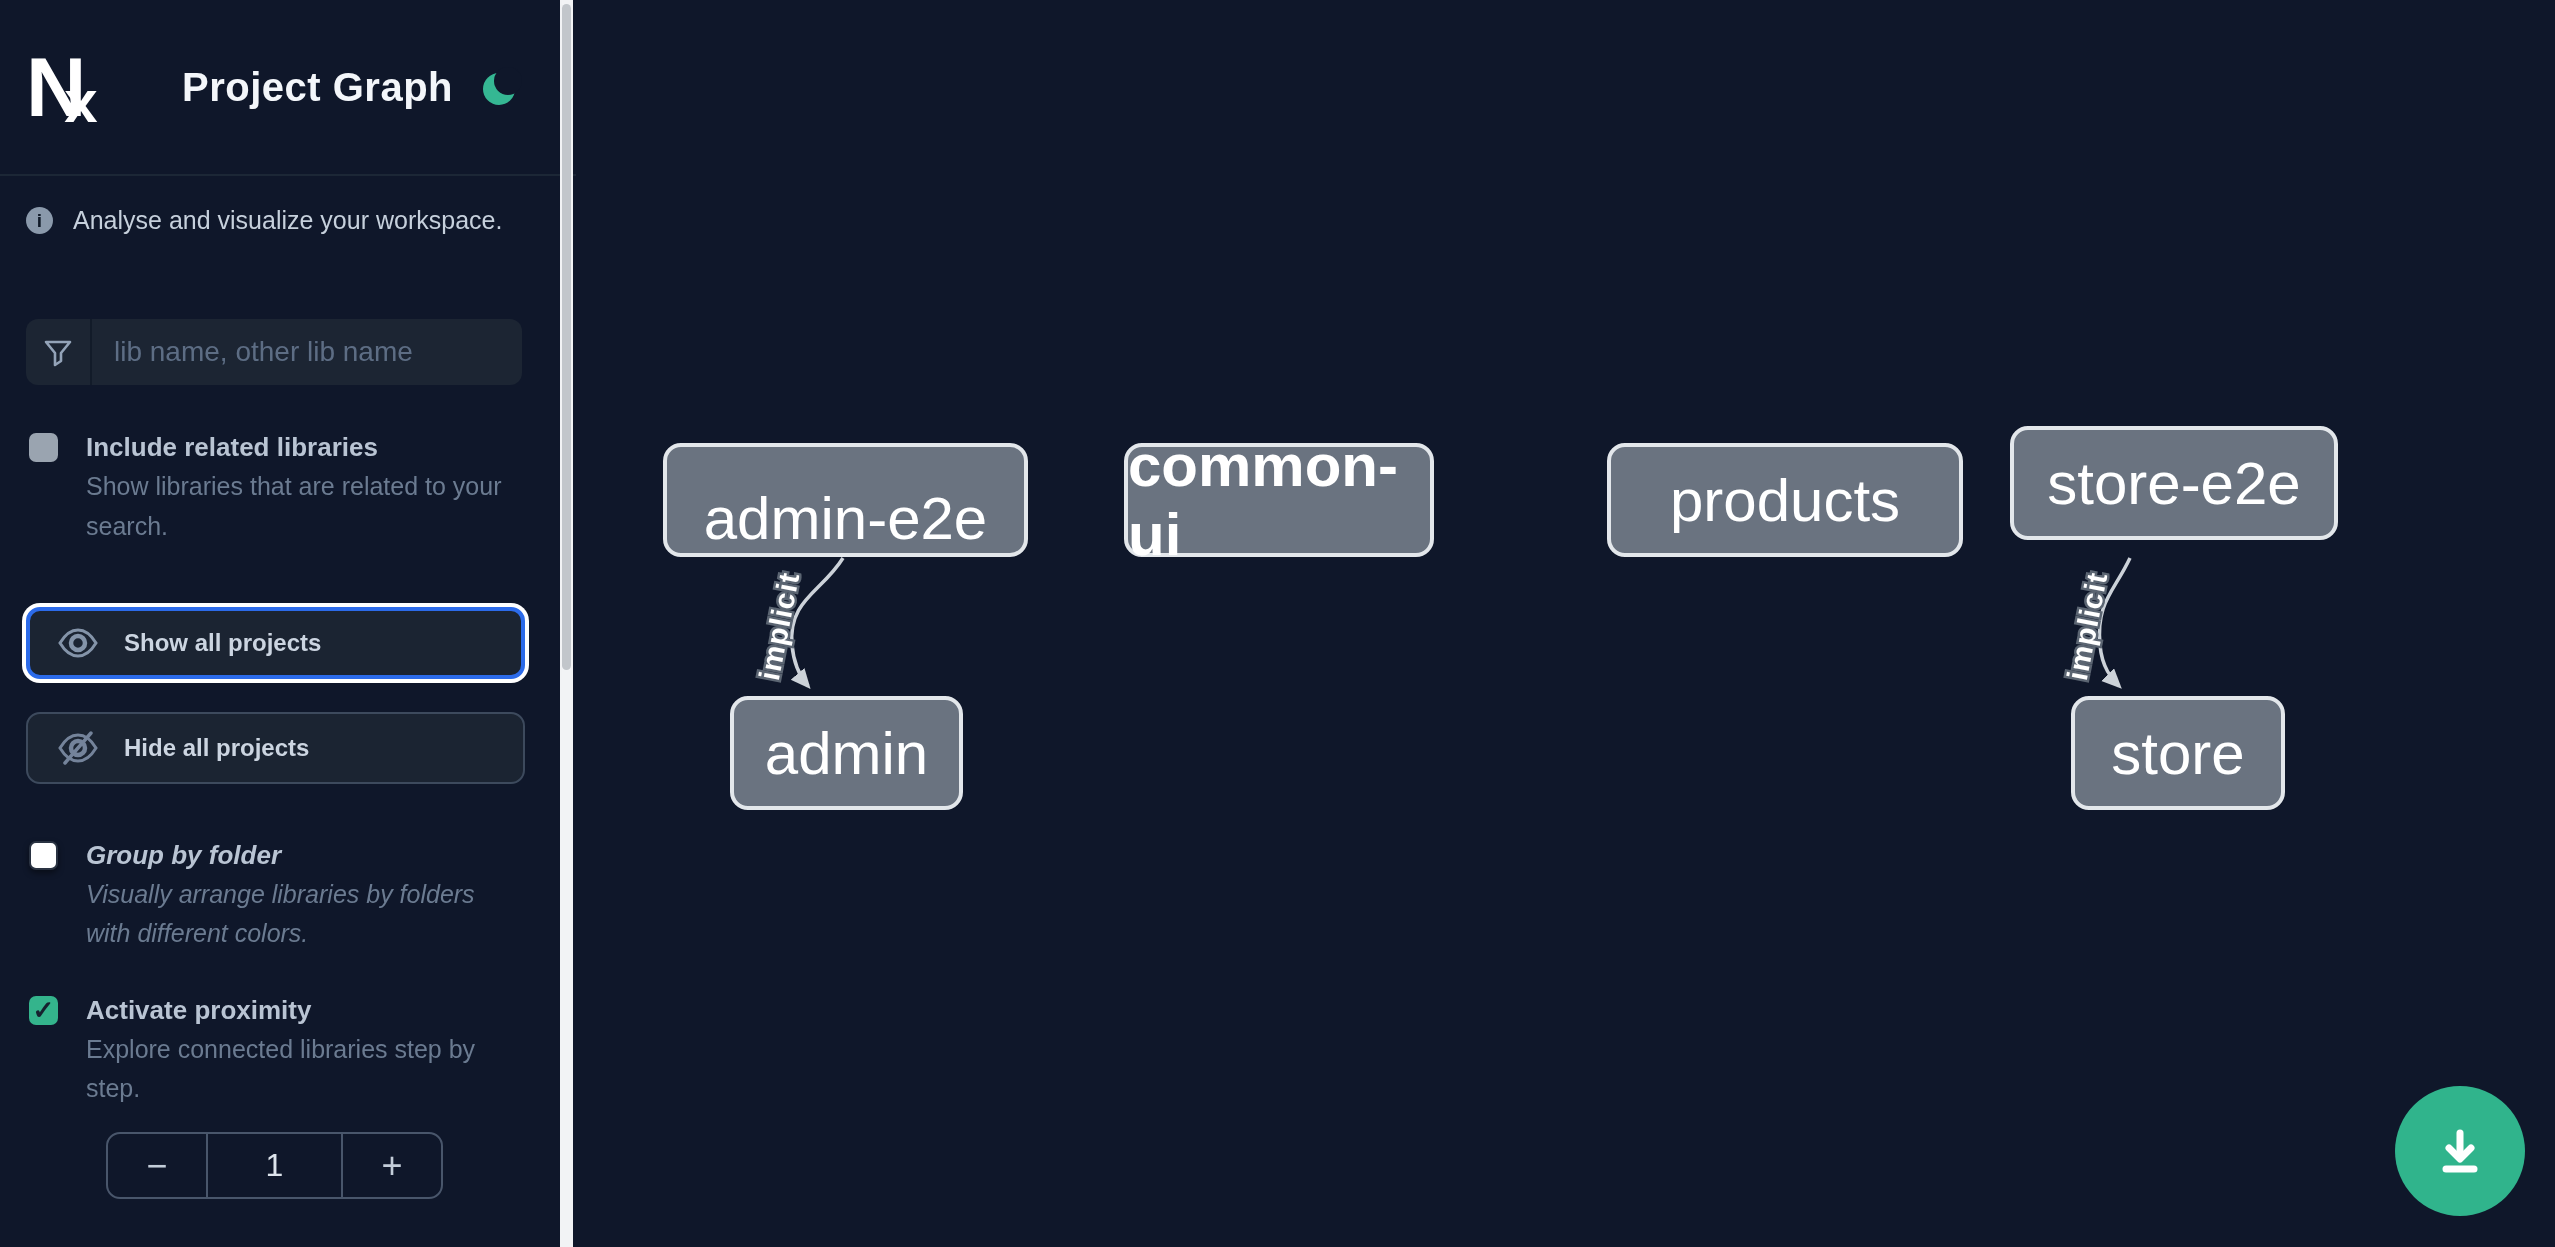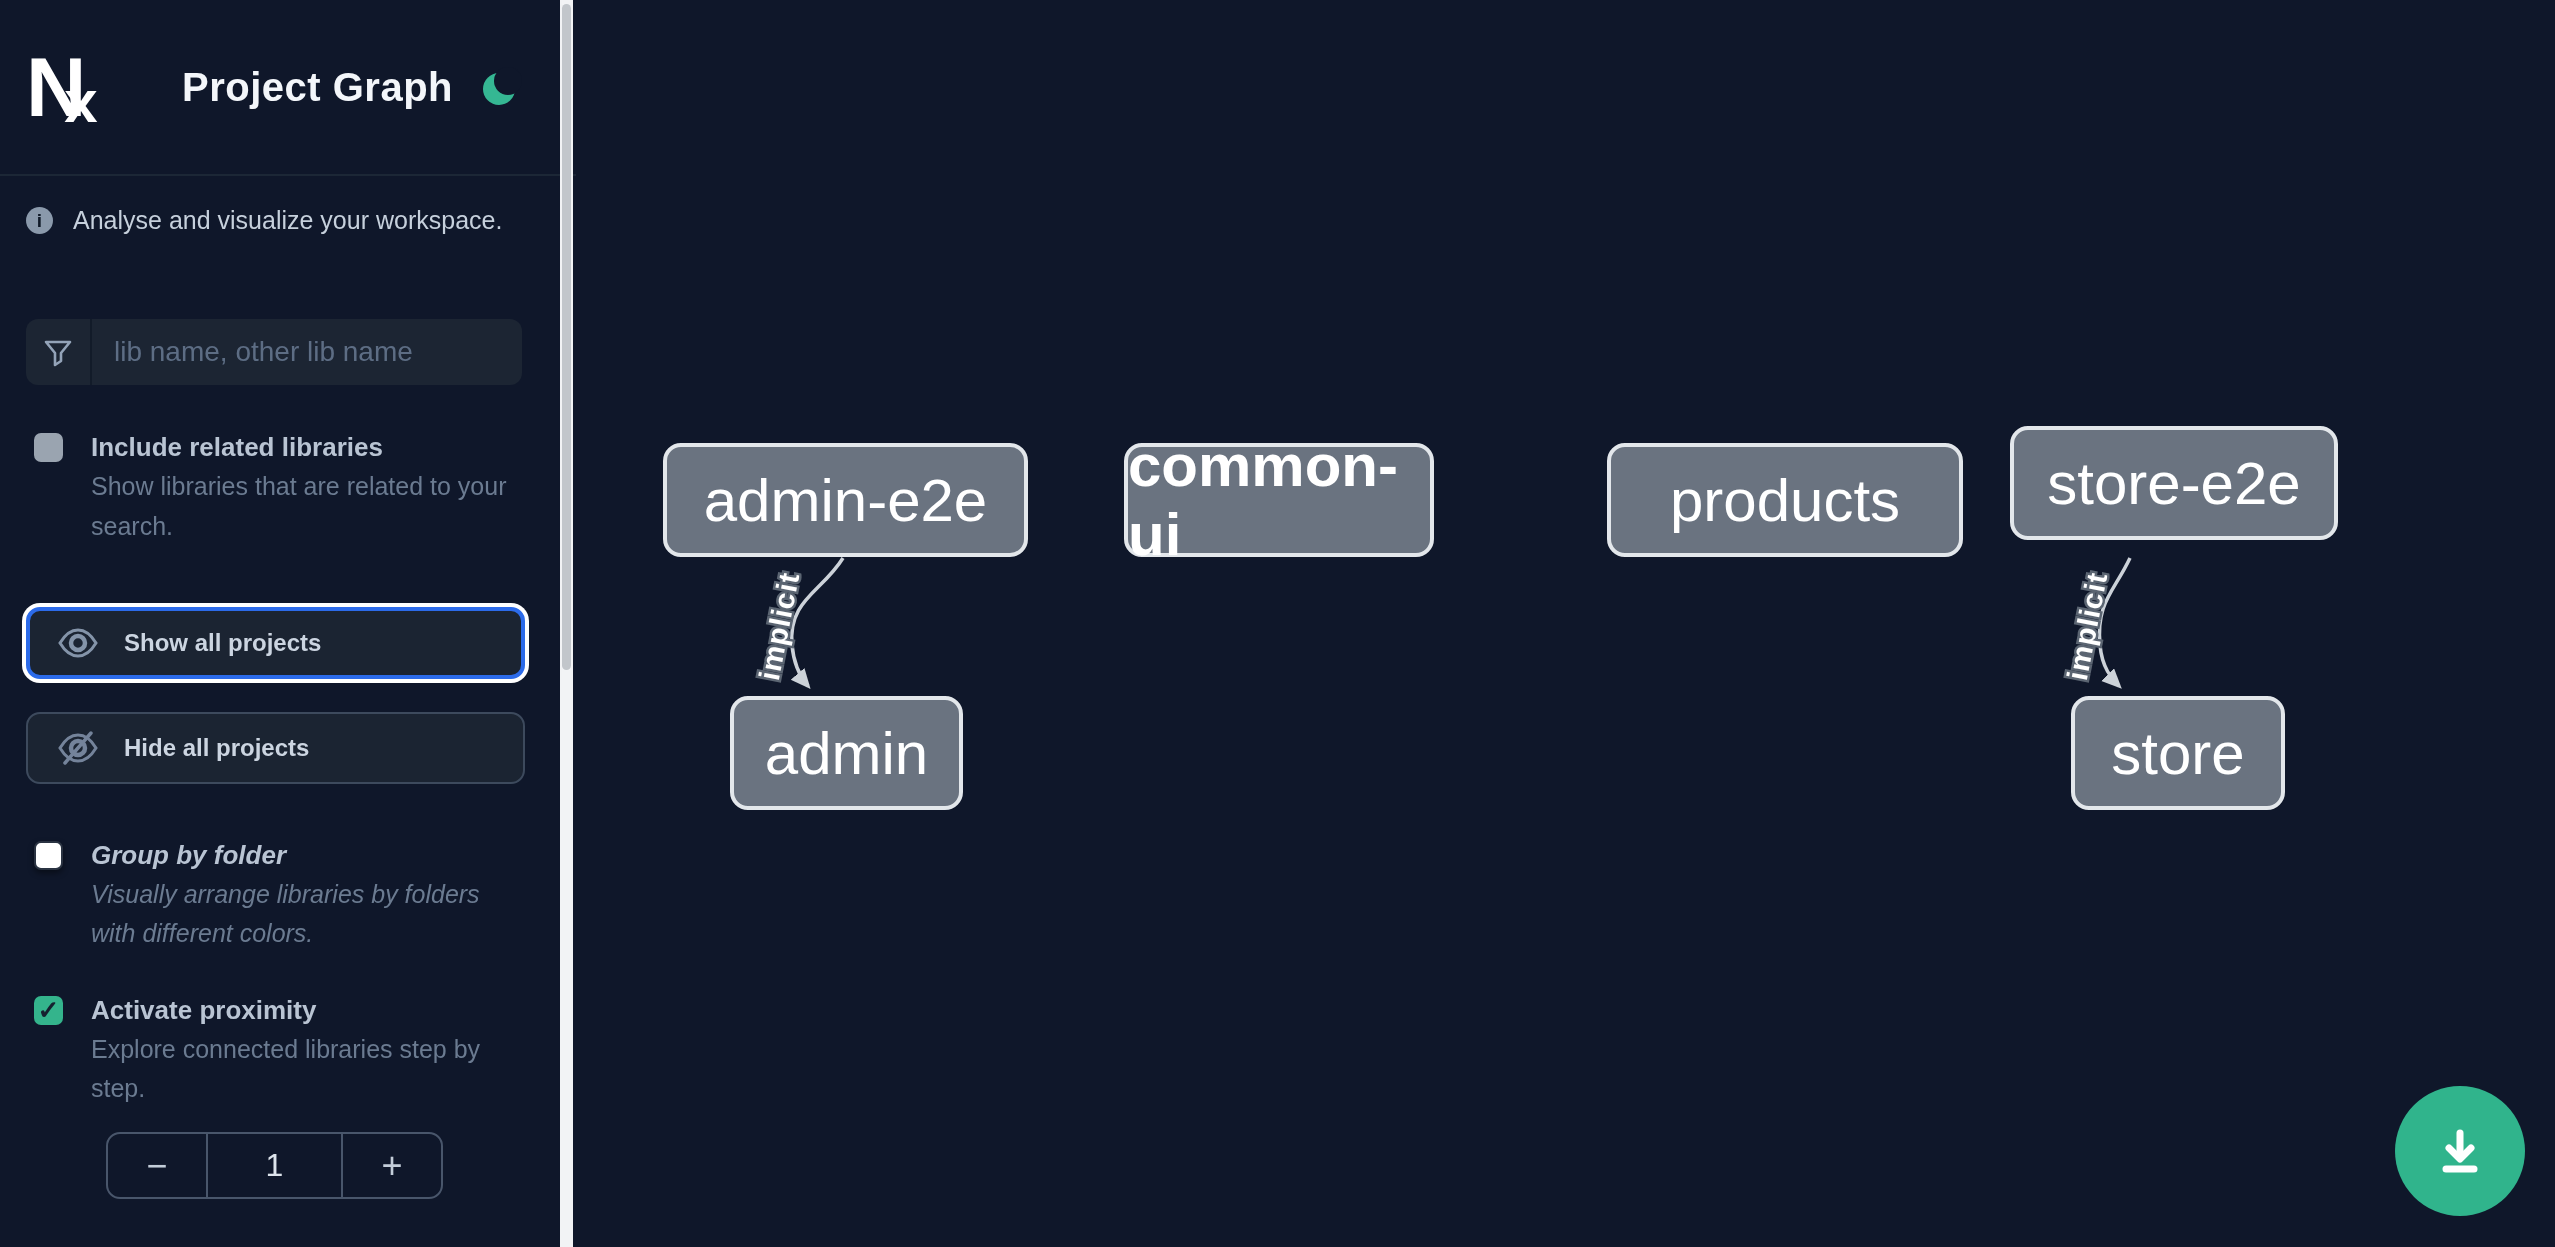--- a/index.html
+++ b/index.html
@@ -18,21 +18,21 @@
     font-size:19px;font-weight:700;display:flex;align-items:center;justify-content:center;flex:0 0 auto;}
   .info-text{font-size:25px;color:#c6d0dc;}
 
   .search{display:flex;align-items:stretch;height:66px;margin:84px 0 0 26px;width:496px;
     background:#1c2533;border-radius:12px;overflow:hidden;}
   .funnel-cell{width:66px;display:flex;align-items:center;justify-content:center;border-right:2px solid #121b29;}
   .search-input{flex:1;background:transparent;border:none;outline:none;color:#ec4899;
     font-size:28px;padding:0 22px;}
   .search-input::placeholder{color:#5d6d84;}
 
-  .toggle{display:flex;gap:28px;margin:42px 60px 0 29px;cursor:pointer;justify-content:center;}
+  .toggle{display:flex;gap:28px;margin:42px 60px 0 29px;cursor:pointer;}
   .toggle.t2{margin-top:51px;font-style:italic;}
   .toggle.t3{margin-top:36px;}
   .cb{width:29px;height:29px;border-radius:7px;margin-top:6px;flex:0 0 auto;position:relative;}
   .cb-gray{background:#9aa4b0;}
   .cb-white{background:#ffffff;border:2px solid #2a3342;box-shadow:0 3px 6px rgba(0,0,0,.45);}
   .cb-green.checked{background:#34b48c;}
   .cb-green.checked::after{content:"✓";position:absolute;inset:0;display:flex;align-items:center;
     justify-content:center;color:#16212f;font-size:26px;font-weight:700;}
   .tg-label{font-size:26px;font-weight:700;color:#b9c4d3;line-height:1.55;}
   .tg-desc{font-size:25px;color:#6b7b91;line-height:1.57;max-width:420px;}
@@ -56,21 +56,21 @@
 
   
   .canvas{position:relative;flex:1;height:1247px;background:#0f172a;}
   .edges{position:absolute;left:0;top:0;width:1979px;height:1247px;}
   .edge-path{fill:none;stroke:#ccd2d9;stroke-width:3.5px;}
   .edge-label{font-size:29px;font-weight:700;fill:#ffffff;stroke:#5b6572;stroke-width:5px;
     paint-order:stroke;text-anchor:middle;letter-spacing:1px;}
 
   .node{position:absolute;height:114px;background:#6a7380;border:4px solid #e3e7eb;border-radius:18px;
     display:flex;align-items:center;justify-content:center;color:#ffffff;font-size:60px;cursor:pointer;}
-  .n-admin-e2e{left:87px;top:443px;width:365px;}
+  .n-admin-e2e{left:87px;top:443px;width:365px;align-items:flex-end;}
   .n-common-ui{left:548px;top:443px;width:310px;font-weight:bold;}
   .n-products{left:1031px;top:443px;width:356px;}
   .n-store-e2e{left:1434px;top:426px;width:328px;}
   .n-admin{left:154px;top:696px;width:233px;}
   .n-store{left:1495px;top:696px;width:214px;}
 
   .download{position:absolute;left:1819px;top:1086px;width:130px;height:130px;border-radius:50%;
     background:#30b48c;border:none;cursor:pointer;display:flex;align-items:center;justify-content:center;}
 </style>
 </head>

